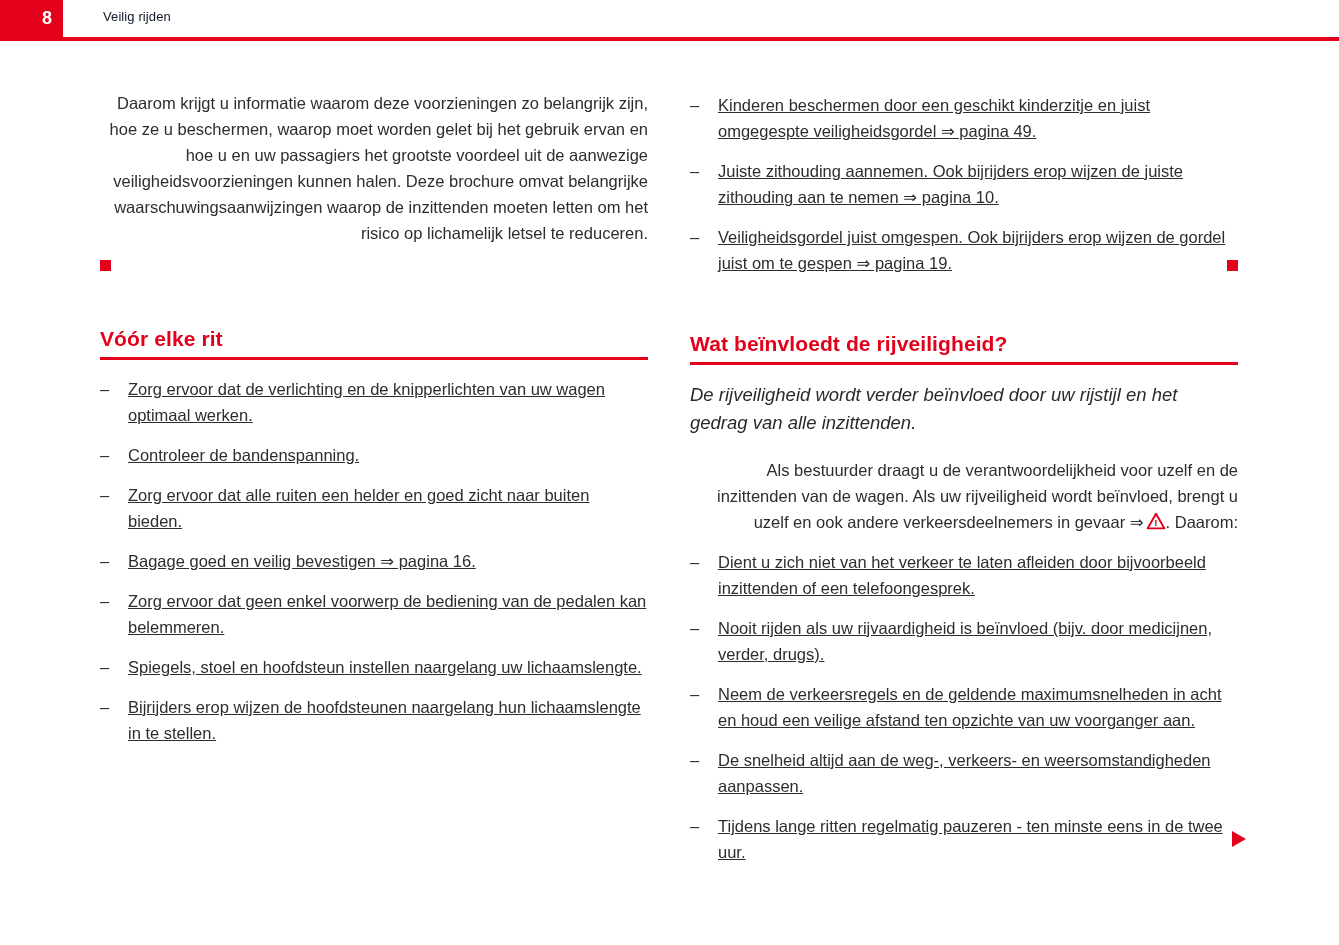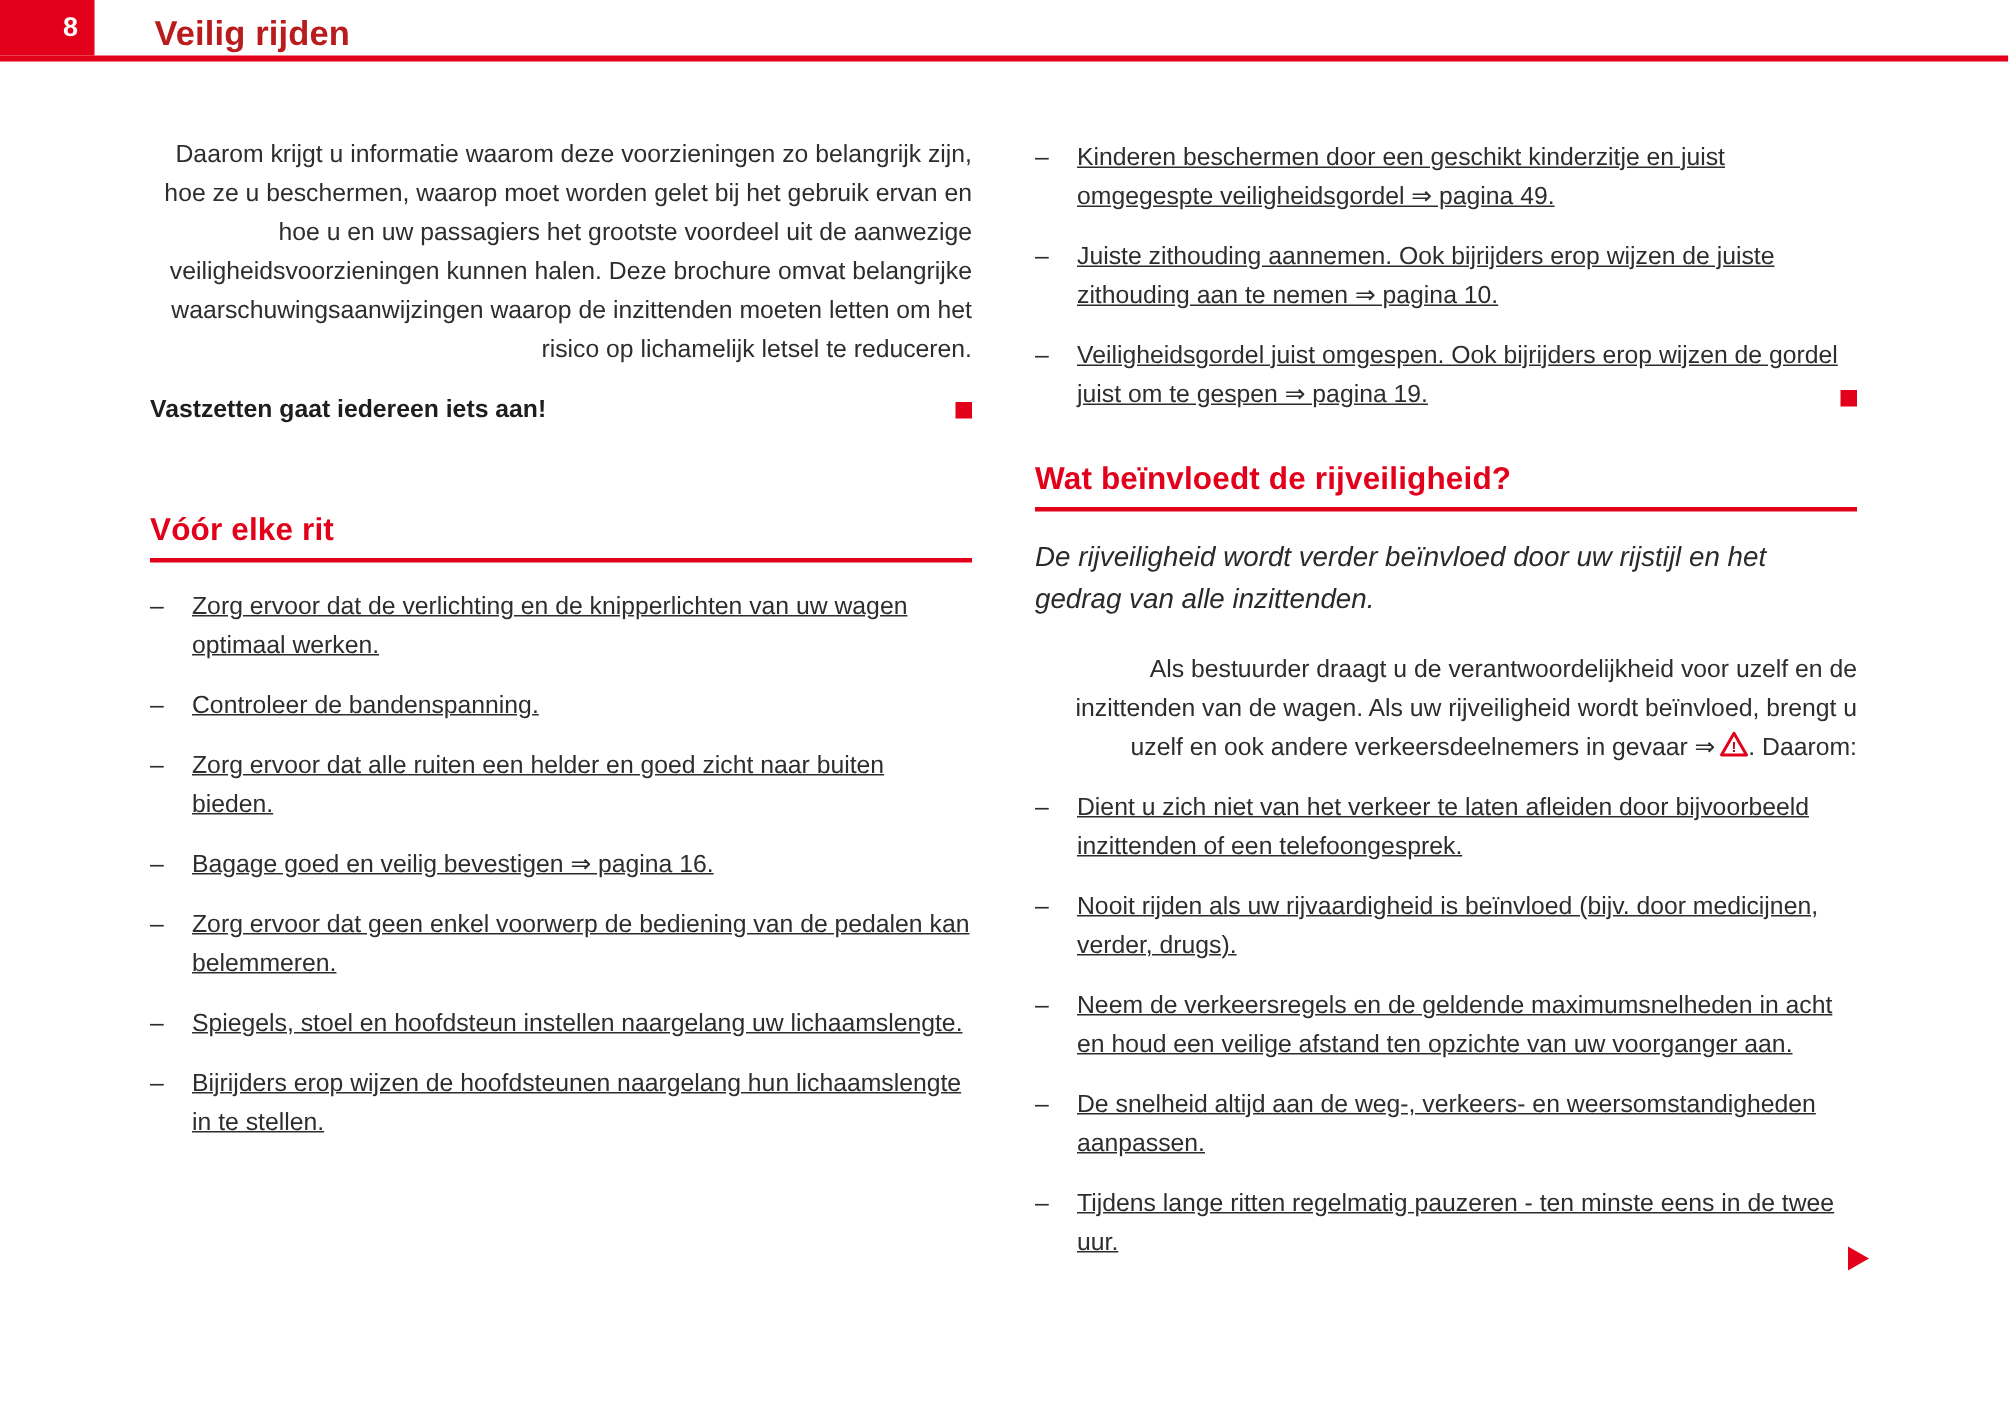--- a/index.html
+++ b/index.html
@@ -33,23 +33,23 @@
   }
   .header-rule {
     position: absolute;
     left: 0; top: 37px;
     width: 1339px; height: 4px;
     background: #e2001a;
   }
   .chapter-title {
     position: absolute;
     left: 103px; top: 9px;
-    font-weight: bold;
-    font-size: 23px;
-    color: #b91c1c;
+    font-weight: normal;
+    font-size: 13px;
+    color: #0f172a;
     letter-spacing: 0.1px;
   }
 
   
   .col {
     position: absolute;
     top: 90px;
     width: 548px;
     font-size: 16.5px;
     line-height: 26px;
@@ -140,21 +140,20 @@
   <div class="chapter-tab">
     <span>8</span>
   </div>
   <div class="header-rule"></div>
   <div class="chapter-title">Veilig rijden</div>
 
   <div class="col col-left">
     <p class="body-par">Daarom krijgt u informatie waarom deze voorzieningen zo belangrijk zijn, hoe ze u beschermen, waarop moet worden gelet bij het gebruik ervan en hoe u en uw passagiers het grootste voordeel uit de aanwezige veiligheidsvoorzieningen kunnen halen. Deze brochure omvat belangrijke waarschuwingsaanwijzingen waarop de inzittenden moeten letten om het risico op lichamelijk letsel te reduceren.</p>
 
     <div class="note-line">
-      <span>Vastzetten gaat iedereen iets aan!</span>
       <span class="end-square"></span>
     </div>
 
     <div class="section">
       <div class="section-heading">Vóór elke rit</div>
       <div class="heading-rule"></div>
 
       <ul class="dash-list">
         <li>
           <span class="dash-marker">–</span>
@@ -198,21 +197,21 @@
         <span class="dash-marker">–</span>
         <span class="dash-text">Juiste zithouding aannemen. Ook bijrijders erop wijzen de juiste zithouding aan te nemen ⇒ pagina 10.</span>
       </li>
       <li>
         <span class="dash-marker">–</span>
         <span class="dash-text">Veiligheidsgordel juist omgespen. Ook bijrijders erop wijzen de gordel juist om te gespen ⇒ pagina 19.</span>
         <span class="end-square abs"></span>
       </li>
     </ul>
 
-    <div class="section" style="margin-top: 32px;">
+    <div class="section" style="margin-top: 56px;">
       <div class="section-heading">Wat beïnvloedt de rijveiligheid?</div>
       <div class="heading-rule"></div>
       <p class="lead-italic">De rijveiligheid wordt verder beïnvloed door uw rijstijl en het gedrag van alle inzittenden.</p>
 
       <p class="body-par"><span>Als bestuurder draagt u de verantwoordelijkheid voor uzelf en de inzittenden van de wagen. Als uw rijveiligheid wordt beïnvloed, brengt u uzelf en ook andere verkeersdeelnemers in gevaar ⇒</span><span class="wt-icon"><svg width="20" height="18" viewBox="0 0 24 22">
               <path d="M12 2.2 L22.2 20 L1.8 20 Z" fill="none" stroke="#e2001a" stroke-width="2.4" stroke-linejoin="round"></path>
               <text x="12" y="17.5" text-anchor="middle" font-size="12" font-weight="bold" fill="#c00014" font-family="Liberation Sans, sans-serif">!</text>
             </svg></span><span>. Daarom:</span></p>
 
       <ul class="dash-list">

